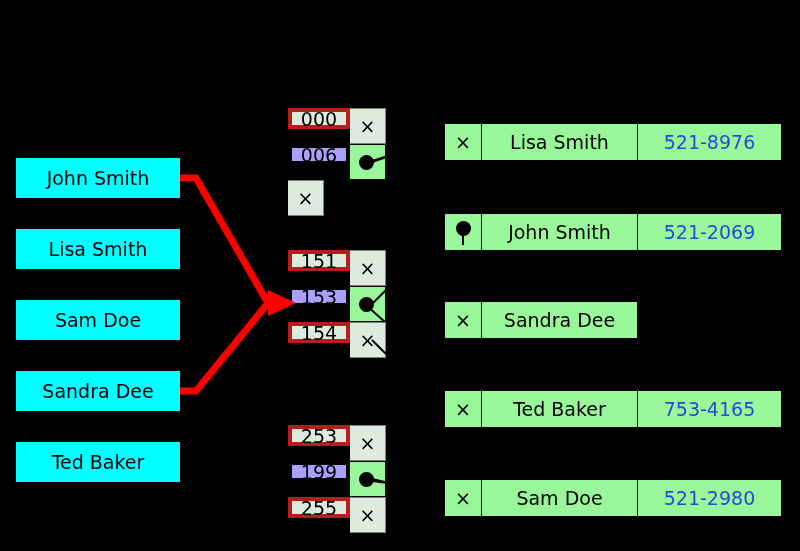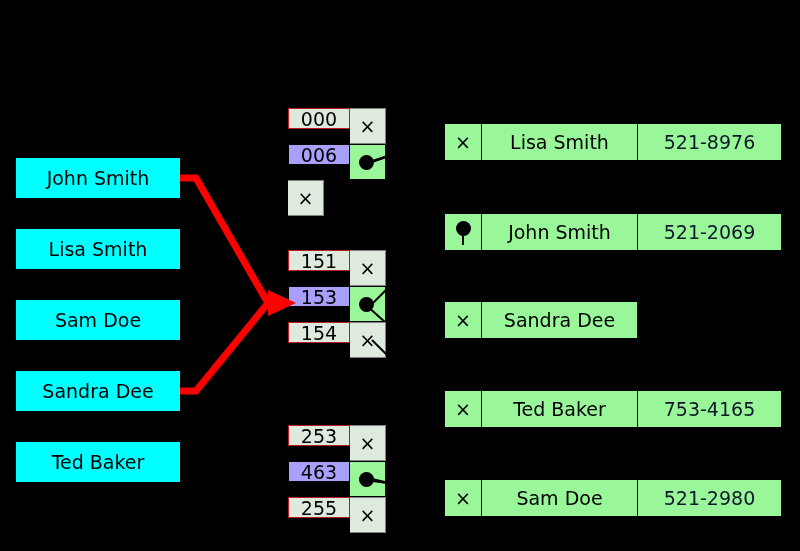--- a/index.html
+++ b/index.html
@@ -41,21 +41,21 @@
   .bucket-row {
     position: relative;
     display: flex;
     height: 36px;
     box-sizing: border-box;
   }
   .bucket-index {
     width: 62px;
     height: 21px;
     background: #dfeadf;
-    border: 1px solid #b91c1c;
+    border: 4px solid #b91c1c;
     box-sizing: border-box;
     display: flex;
     align-items: center;
     justify-content: center;
     font-size: 19px;
     color: #000000;
     letter-spacing: 0px;
   }
   .bucket-index.hl-red {
     background: #ee4444;
@@ -142,21 +142,21 @@
     width: 144px;
     height: 38px;
     background: #99f79a;
     border: 1px solid #000000;
     border-left: none;
     box-sizing: border-box;
     display: flex;
     align-items: center;
     justify-content: center;
     font-size: 19px;
-    color: #0f172a;
+    color: #1d4ed8;
     white-space: nowrap;
   }
   .entry-dot {
     position: absolute;
     width: 15px;
     height: 15px;
     border-radius: 50%;
     background: #000000;
     left: 11px;
     top: 7px;
@@ -248,21 +248,21 @@
       <div class="bucket-ptr">×</div>
     </div>
   </div>
 
   <div class="bucket-group" style="top:425px">
     <div class="bucket-row">
       <div class="bucket-index">253</div>
       <div class="bucket-ptr">×</div>
     </div>
     <div class="bucket-row">
-      <div class="bucket-index hl-blue">463</div>
+      <div class="bucket-index hl-blue">199</div>
       <div class="bucket-ptr filled">
         <span class="ptr-dot"></span>
         <span class="ptr-line" style="left:16px; top:17px; width:30px; transform:rotate(8deg);"></span>
       </div>
     </div>
     <div class="bucket-row">
       <div class="bucket-index">255</div>
       <div class="bucket-ptr">×</div>
     </div>
   </div>

